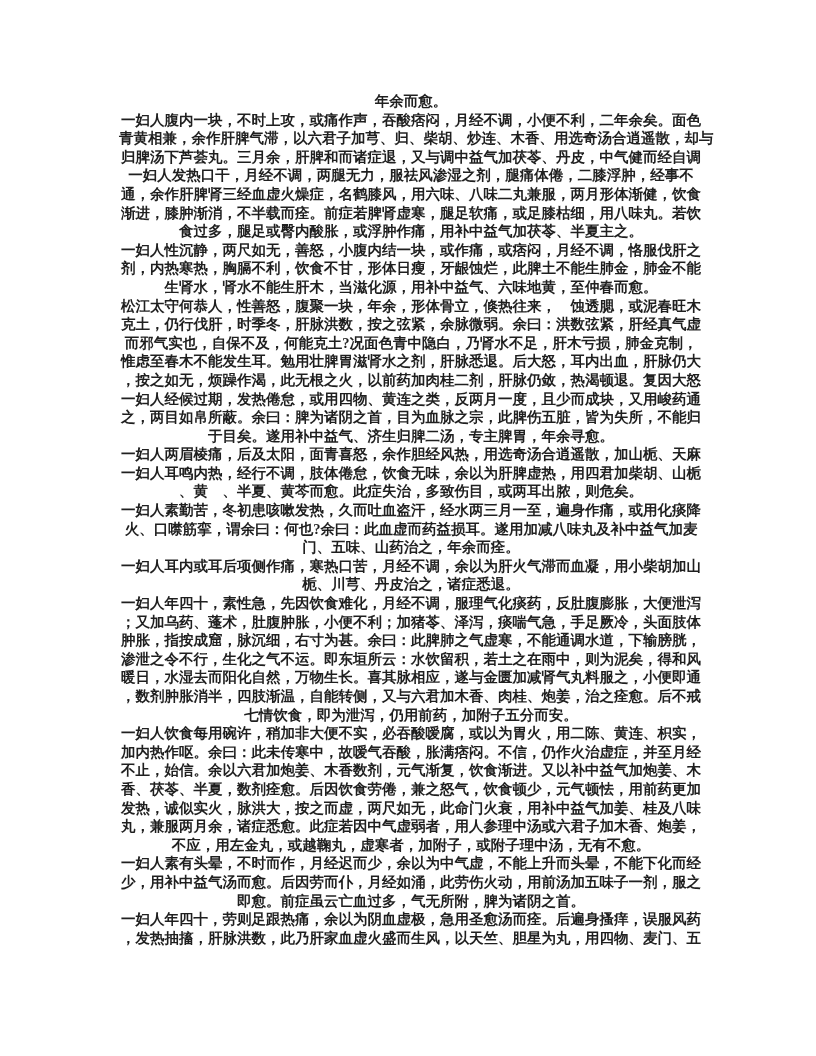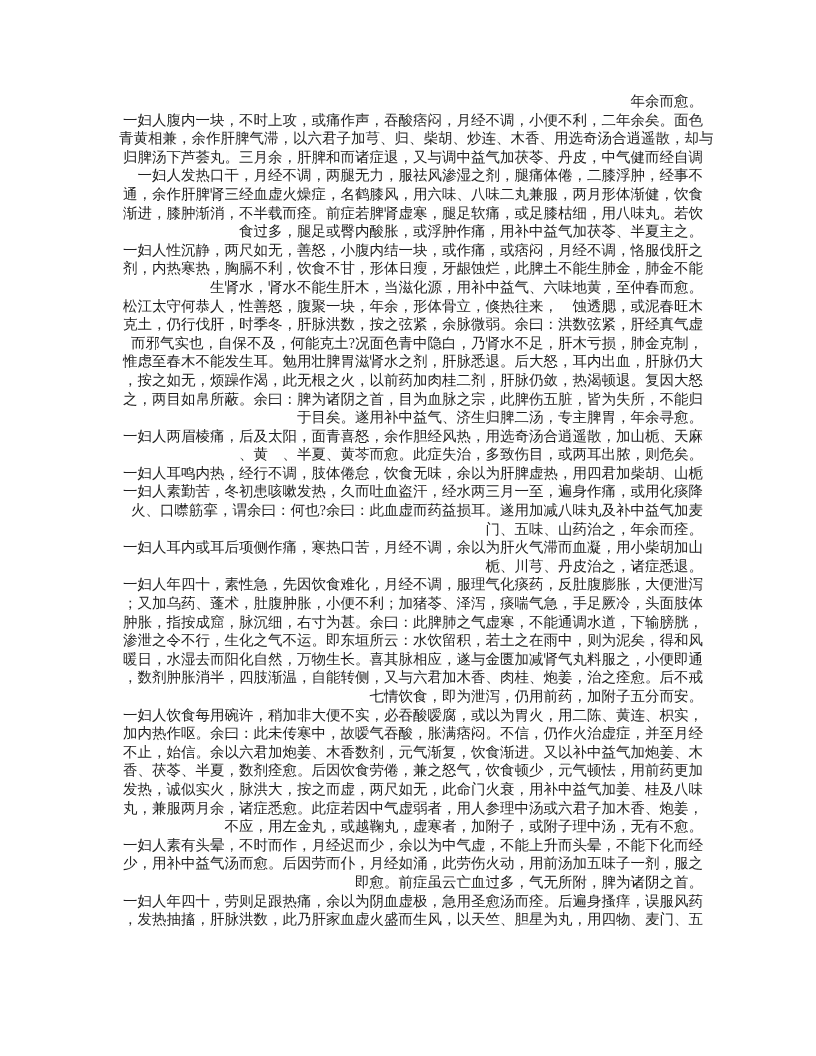--- a/index.html
+++ b/index.html
@@ -21,21 +21,22 @@
     top: 92px;
     width: 584px;
     color: #1f1f1f;
     font-size: 14.5px;
     line-height: 18.6px;
     letter-spacing: 0px;
   }
   .text-line {
     white-space: nowrap;
     height: 18.6px;
-    text-align: right;
+    text-align: center;
+    font-weight: bold;
   }
 </style>
 </head>
 <body>
 
 <div class="page">
   <div class="text-body" id="text-body">
       <div class="text-line">年余而愈。</div>
       <div class="text-line">一妇人腹内一块，不时上攻，或痛作声，吞酸痞闷，月经不调，小便不利，二年余矣。面色</div>
       <div class="text-line">青黄相兼，余作肝脾气滞，以六君子加芎、归、柴胡、炒连、木香、用选奇汤合逍遥散，却与</div>
@@ -45,25 +46,26 @@
       <div class="text-line">渐进，膝肿渐消，不半载而痊。前症若脾肾虚寒，腿足软痛，或足膝枯细，用八味丸。若饮</div>
       <div class="text-line">食过多，腿足或臀内酸胀，或浮肿作痛，用补中益气加茯苓、半夏主之。</div>
       <div class="text-line">一妇人性沉静，两尺如无，善怒，小腹内结一块，或作痛，或痞闷，月经不调，恪服伐肝之</div>
       <div class="text-line">剂，内热寒热，胸膈不利，饮食不甘，形体日瘦，牙龈蚀烂，此脾土不能生肺金，肺金不能</div>
       <div class="text-line">生肾水，肾水不能生肝木，当滋化源，用补中益气、六味地黄，至仲春而愈。</div>
       <div class="text-line">松江太守何恭人，性善怒，腹聚一块，年余，形体骨立，倏热往来，　蚀透腮，或泥春旺木</div>
       <div class="text-line">克土，仍行伐肝，时季冬，肝脉洪数，按之弦紧，余脉微弱。余曰：洪数弦紧，肝经真气虚</div>
       <div class="text-line">而邪气实也，自保不及，何能克土?况面色青中隐白，乃肾水不足，肝木亏损，肺金克制，</div>
       <div class="text-line">惟虑至春木不能发生耳。勉用壮脾胃滋肾水之剂，肝脉悉退。后大怒，耳内出血，肝脉仍大</div>
       <div class="text-line">，按之如无，烦躁作渴，此无根之火，以前药加肉桂二剂，肝脉仍敛，热渴顿退。复因大怒</div>
+      <div class="text-line">一妇人经候过期，发热倦怠，或用四物、黄连之类，反两月一度，且少而成块，又用峻药通</div>
       <div class="text-line">之，两目如帛所蔽。余曰：脾为诸阴之首，目为血脉之宗，此脾伤五脏，皆为失所，不能归</div>
       <div class="text-line">于目矣。遂用补中益气、济生归脾二汤，专主脾胃，年余寻愈。</div>
       <div class="text-line">一妇人两眉棱痛，后及太阳，面青喜怒，余作胆经风热，用选奇汤合逍遥散，加山栀、天麻</div>
+      <div class="text-line">一妇人耳鸣内热，经行不调，肢体倦怠，饮食无味，余以为肝脾虚热，用四君加柴胡、山栀</div>
       <div class="text-line">、黄　、半夏、黄芩而愈。此症失治，多致伤目，或两耳出脓，则危矣。</div>
-      <div class="text-line">一妇人耳鸣内热，经行不调，肢体倦怠，饮食无味，余以为肝脾虚热，用四君加柴胡、山栀</div>
       <div class="text-line">一妇人素勤苦，冬初患咳嗽发热，久而吐血盗汗，经水两三月一至，遍身作痛，或用化痰降</div>
       <div class="text-line">火、口噤筋挛，谓余曰：何也?余曰：此血虚而药益损耳。遂用加减八味丸及补中益气加麦</div>
       <div class="text-line">门、五味、山药治之，年余而痊。</div>
       <div class="text-line">一妇人耳内或耳后项侧作痛，寒热口苦，月经不调，余以为肝火气滞而血凝，用小柴胡加山</div>
       <div class="text-line">栀、川芎、丹皮治之，诸症悉退。</div>
       <div class="text-line">一妇人年四十，素性急，先因饮食难化，月经不调，服理气化痰药，反肚腹膨胀，大便泄泻</div>
       <div class="text-line">；又加乌药、蓬术，肚腹肿胀，小便不利；加猪苓、泽泻，痰喘气急，手足厥冷，头面肢体</div>
       <div class="text-line">肿胀，指按成窟，脉沉细，右寸为甚。余曰：此脾肺之气虚寒，不能通调水道，下输膀胱，</div>
       <div class="text-line">渗泄之令不行，生化之气不运。即东垣所云：水饮留积，若土之在雨中，则为泥矣，得和风</div>
       <div class="text-line">暖日，水湿去而阳化自然，万物生长。喜其脉相应，遂与金匮加减肾气丸料服之，小便即通</div>

